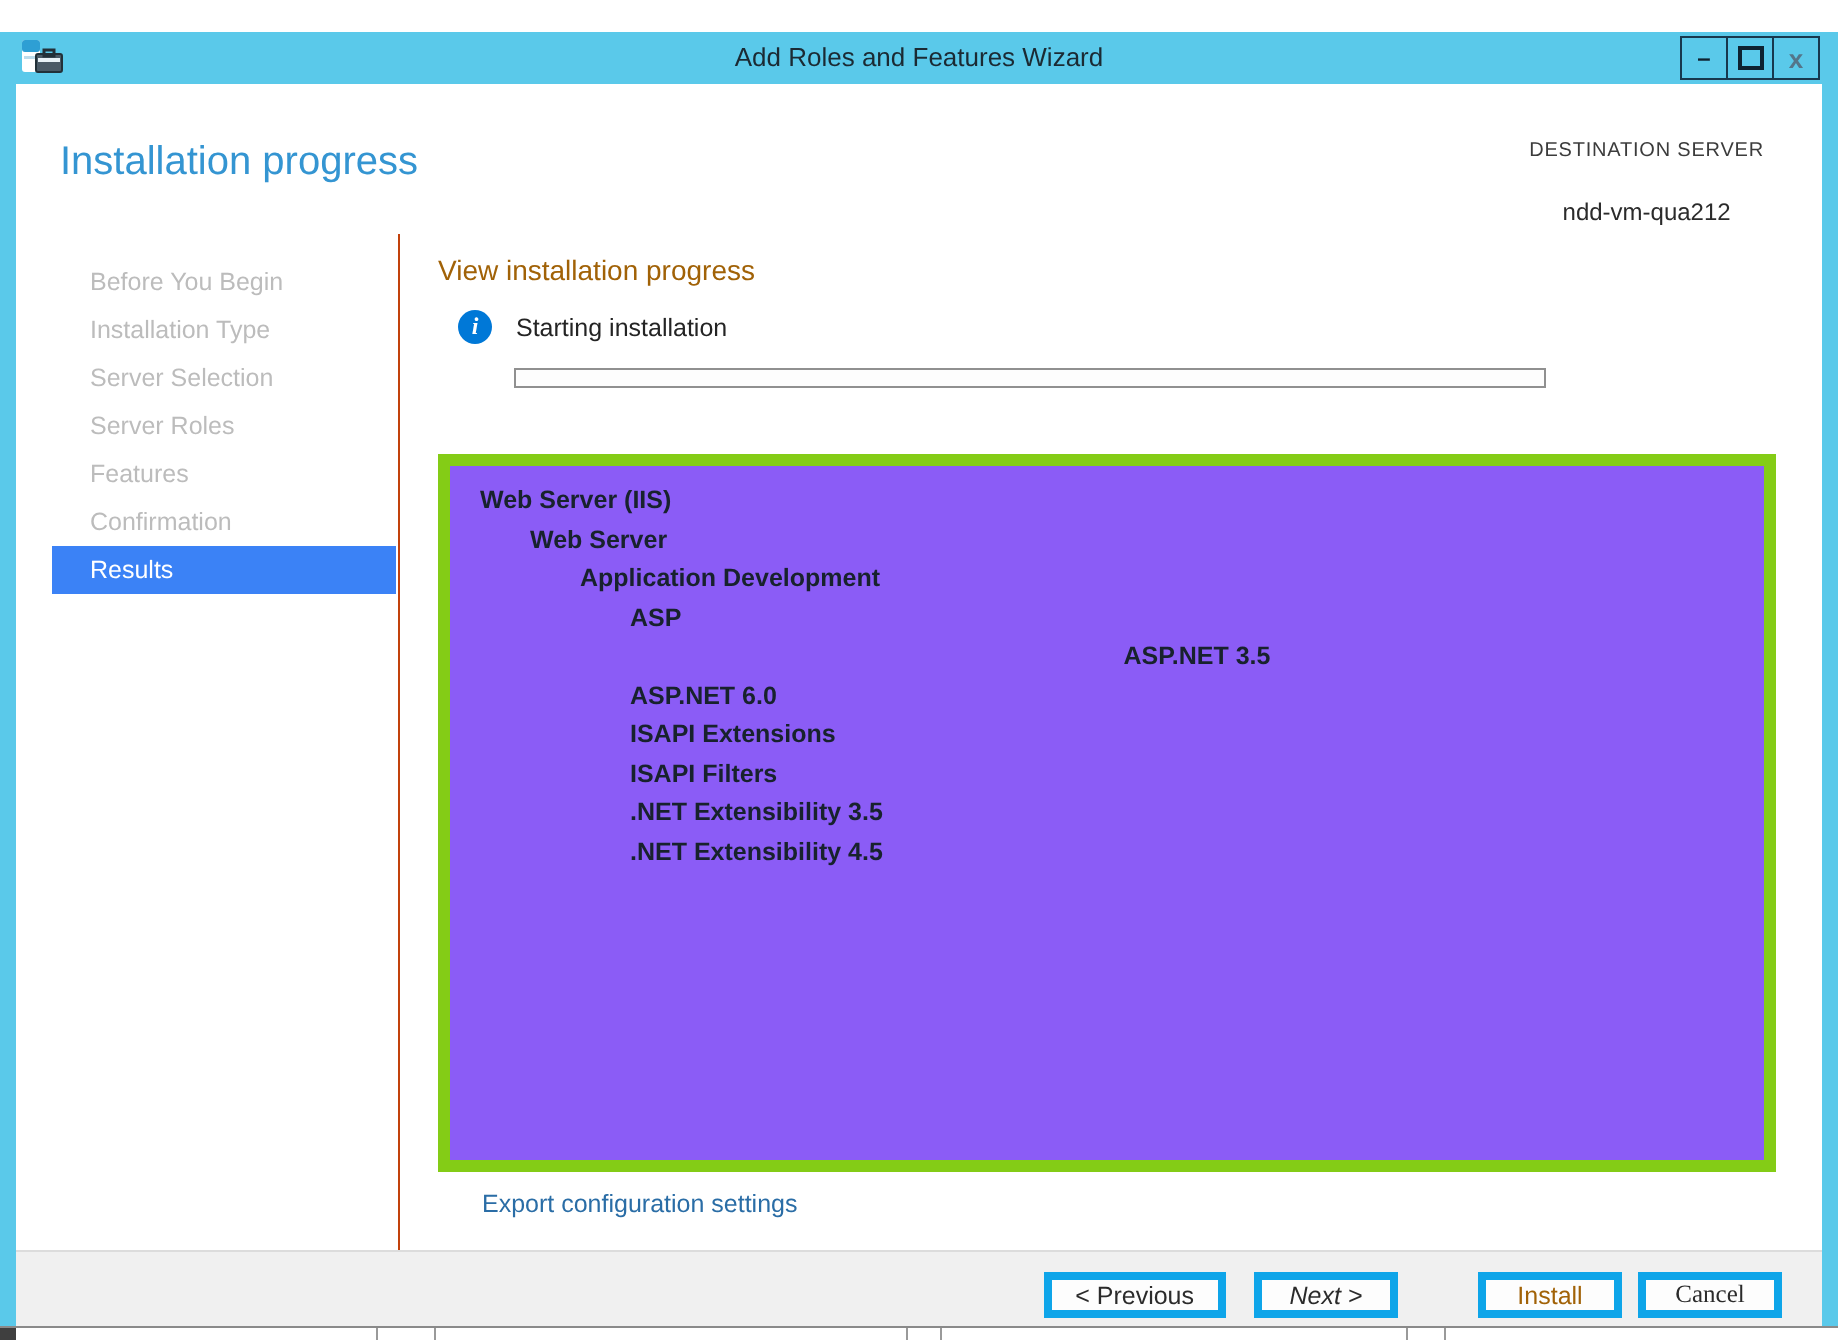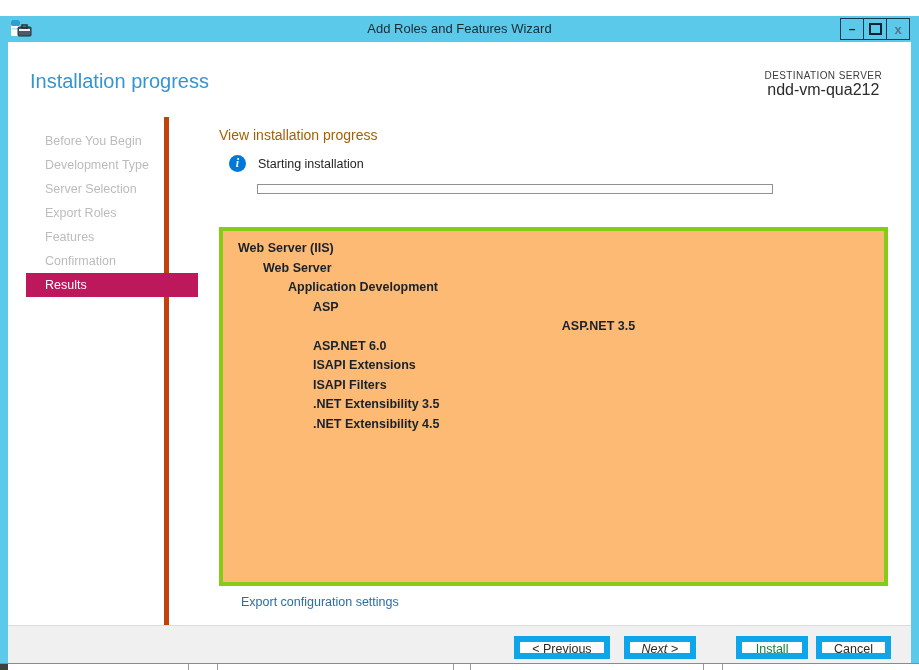--- a/index.html
+++ b/index.html
@@ -27,67 +27,67 @@
   .max-box{width:9px;height:8px;border:2px solid #0e2230;}
   
   .dialog{position:absolute;left:8px;top:26px;width:903px;height:630px;background:#fff;}
   .dlg-header{position:absolute;left:0;top:0;right:0;height:75px;}
   .page-title{
     position:absolute;left:22px;top:28px;font-size:20px;font-weight:300;
     color:#3495d2;letter-spacing:0px;
   }
   .dest-block{position:absolute;right:29px;top:28px;text-align:center;}
   .dest-label{font-size:10px;color:#3c3c3c;letter-spacing:0.4px;}
-  .dest-server{font-size:16px;color:#2b2b2b;margin-top:0;}
+  .dest-server{font-size:12px;color:#2b2b2b;margin-top:18px;}
   
-  .nav{position:absolute;left:0;top:75px;width:161px;bottom:47px;border-right:5px solid #c2410c;padding-top:12px;box-sizing:border-box;}
+  .nav{position:absolute;left:0;top:75px;width:192px;bottom:47px;border-right:1px solid #c2410c;padding-top:12px;box-sizing:border-box;}
   .nav-item{
     margin-left:18px;width:172px;height:24px;line-height:24px;padding-left:19px;
     box-sizing:border-box;font-size:12.5px;color:#bcbcbc;white-space:nowrap;
   }
-  .nav-item.selected{background:#be185d;color:#ffffff;}
+  .nav-item.selected{background:#3b82f6;color:#ffffff;}
   
   .content{position:absolute;left:193px;top:75px;right:0;bottom:47px;}
   .view-label{position:absolute;left:18px;top:10px;font-size:14px;color:#a16207;}
   .status-row{position:absolute;left:28px;top:38px;display:flex;align-items:center;}
   .info-icon{
     width:17px;height:17px;border-radius:50%;background:#0078d7;color:#fff;
     font-size:12px;font-weight:bold;font-family:"Liberation Serif","DejaVu Serif",serif;
     display:flex;align-items:center;justify-content:center;font-style:italic;
   }
   .status-text{margin-left:12px;font-size:12.5px;color:#242424;}
   .progress{
     position:absolute;left:56px;top:67px;width:514px;height:8px;
     border:1px solid #909090;background:#fdfdfd;
   }
   .progress-fill{height:100%;background:#7dd96f;width:0%;}
   .listbox{
     position:absolute;left:18px;top:110px;width:669px;height:359px;
-    border:4px solid #84cc16;box-sizing:border-box;background:#fdba74;
+    border:6px solid #84cc16;box-sizing:border-box;background:#8b5cf6;
     padding:8px 0 0 15px;overflow:hidden;
   }
   .list-item{
     font-size:12.5px;font-weight:700;color:#18222d;line-height:19.5px;white-space:nowrap;
   }
   .export-link{position:absolute;left:18px;top:478px;font-size:12.5px;color:#2a6da6;text-decoration:none;margin-left:22px;}
   
   .footer{
     position:absolute;left:0;right:0;bottom:0;height:47px;background:#f0f0f0;
     border-top:1px solid #dcdcdc;box-sizing:border-box;
   }
   .btn-row{position:absolute;right:20px;top:10px;display:flex;align-items:center;}
   .btn{
-    height:23px;min-width:72px;box-sizing:border-box;border:6px solid #0ea5e9;
+    height:23px;min-width:72px;box-sizing:border-box;border:4px solid #0ea5e9;
     background:#fdfdfd;font-size:12.5px;color:#2b2b2b;
     font-family:"Liberation Sans","DejaVu Sans",sans-serif;padding:0 12px;
   }
-  .btn:disabled{color:#15803d;}
+  .btn:disabled{color:#a16207;}
   .btn.gap-sm{margin-left:14px;font-style:italic;}
   .btn.gap-lg{margin-left:40px;}
-  .btn.gap-xs{margin-left:8px;}
+  .btn.gap-xs{margin-left:8px;font-family:Liberation Serif, serif;}
   
   .desktop-strip{
     position:absolute;left:0;top:663px;width:919px;height:7px;background:#fff;
     border-top:1px solid #8a8a8a;box-sizing:border-box;
   }
   .strip-tick{position:absolute;top:0;width:1px;height:7px;background:#9a9a9a;}
   .strip-stub{position:absolute;left:0;top:0;width:8px;height:7px;background:#3f3f3f;}
 </style>
 </head>
 <body>
@@ -122,23 +122,23 @@
     <div class="dlg-header">
       <div class="page-title">Installation progress</div>
       <div class="dest-block">
         <div class="dest-label">DESTINATION SERVER</div>
         <div class="dest-server">ndd-vm-qua212</div>
       </div>
     </div>
 
     <div class="nav">
         <div class="nav-item">Before You Begin</div>
-        <div class="nav-item">Development Type</div>
+        <div class="nav-item">Installation Type</div>
         <div class="nav-item">Server Selection</div>
-        <div class="nav-item">Export Roles</div>
+        <div class="nav-item">Server Roles</div>
         <div class="nav-item">Features</div>
         <div class="nav-item">Confirmation</div>
         <div class="nav-item selected">Results</div>
       </div>
 
     <div class="content">
       <div class="view-label">View installation progress</div>
       <div class="status-row">
         <span class="info-icon">i</span>
         <span class="status-text">Starting installation</span>

